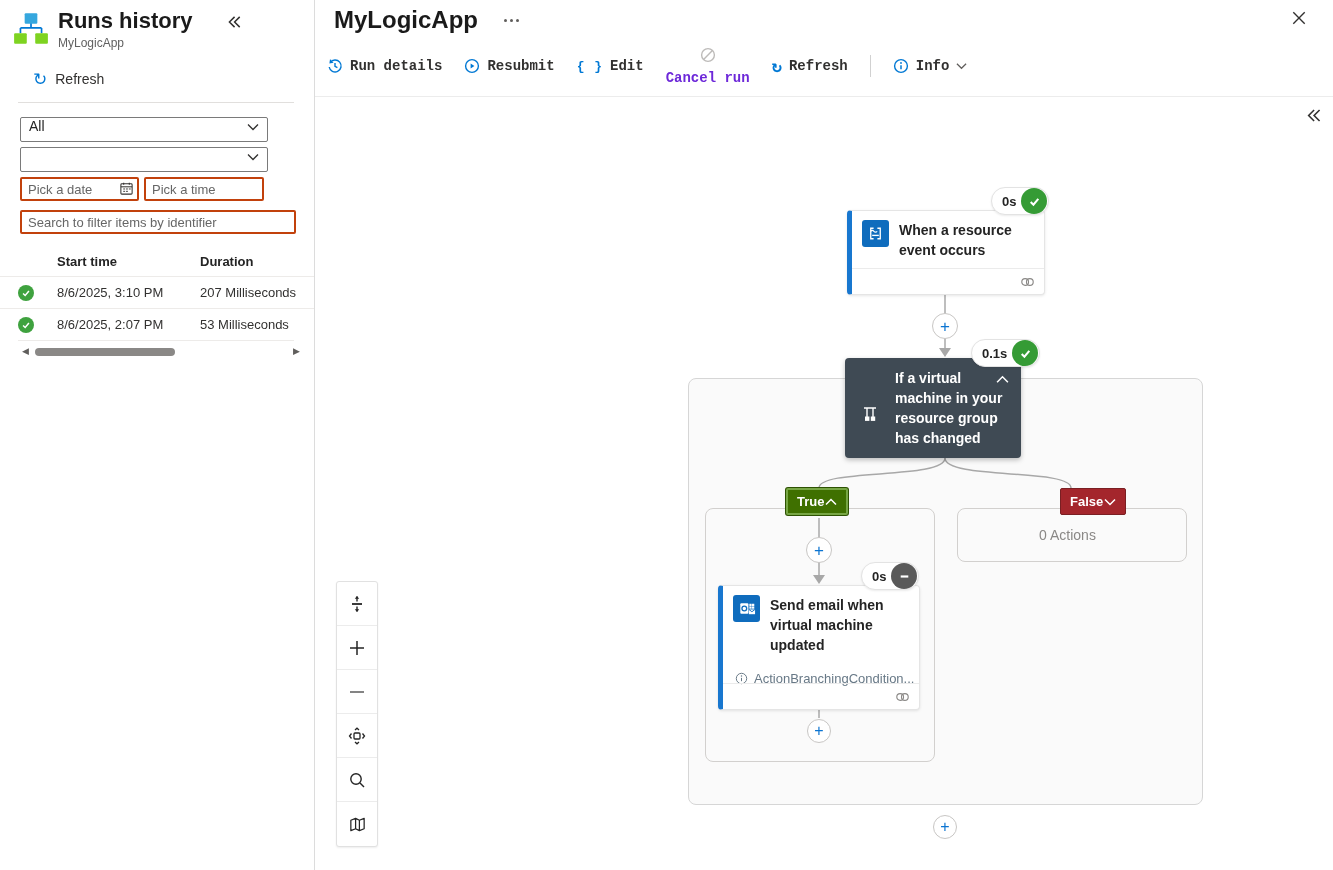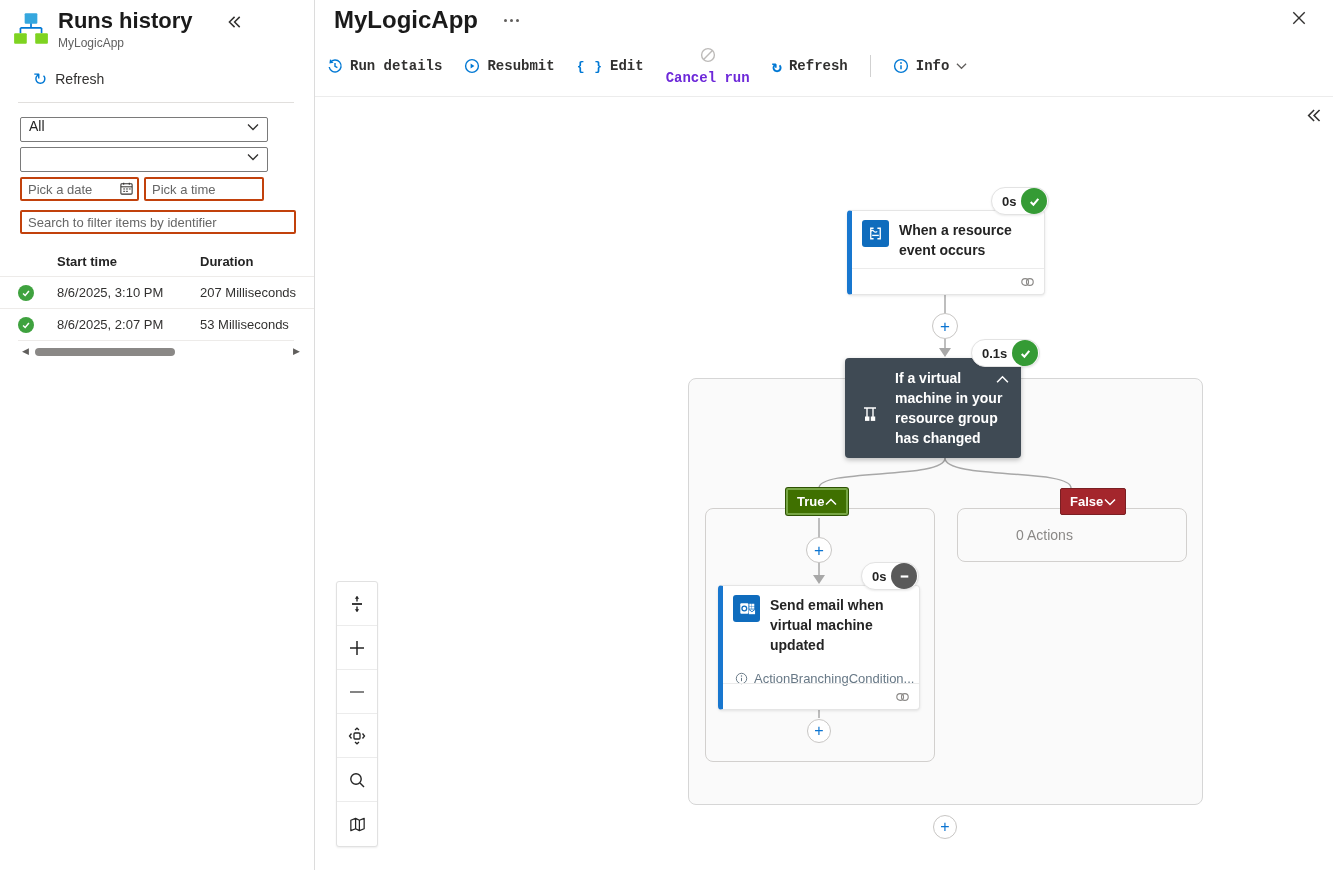--- a/index.html
+++ b/index.html
@@ -55,21 +55,21 @@
   .edit-glyph::before { content:"{ }"; color:#0078d4; font-weight:700; font-size:13px; letter-spacing:1px; }
   .cmd-divider { width:1px; height:22px; background:#d1d1d1; }
 
   
   .canvas { position:relative; width:1018px; height:773px; background:#fff; }
   .canvas-collapse { position:absolute; right:11px; top:10px; cursor:pointer; color:#323130; }
   .big-container { position:absolute; left:373px; top:281px; width:515px; height:427px; background:#fafafa; border:1px solid #d6d6d6; border-radius:8px; }
   .branch-container { position:absolute; border:1px solid #d2d0ce; border-radius:8px; background:transparent; }
   .true-container { left:390px; top:411px; width:230px; height:254px; }
   .false-container { left:642px; top:411px; width:230px; height:54px; }
-  .empty-actions { position:absolute; left:635px; top:411px; width:189px; height:54px; display:flex; align-items:center; justify-content:center; color:#8a8886; font-size:14px; }
+  .empty-actions { position:absolute; left:658px; top:411px; width:189px; height:54px; display:flex; align-items:center; justify-content:center; color:#8a8886; font-size:14px; }
   svg.connectors { position:absolute; left:0; top:0; pointer-events:none; }
 
   .node-card { position:absolute; background:#fff; border:1px solid #e5e5e5; border-left:5px solid #1877cf; border-radius:4px; box-shadow:0 1px 3px rgba(0,0,0,.10); cursor:pointer; }
   .trigger-card { left:532px; top:113px; width:198px; height:85px; }
   .action-card  { left:403px; top:488px; width:202px; height:125px; }
   .card-body { display:flex; padding:9px 8px 0 10px; gap:10px; }
   .node-icon { width:27px; height:27px; border-radius:3px; background:#0f6cbd; flex:none; display:flex; align-items:center; justify-content:center; }
   .node-title { font-size:14px; font-weight:600; color:#242424; line-height:20px; }
   .card-footer { position:absolute; left:0; right:0; bottom:0; height:26px; border-top:1px solid #ebebeb; display:flex; align-items:center; justify-content:flex-end; padding-right:9px; }
   .action-note { position:absolute; left:12px; top:85px; display:flex; align-items:center; gap:6px; font-size:13px; color:#677886; white-space:nowrap; overflow:hidden; width:180px; }

